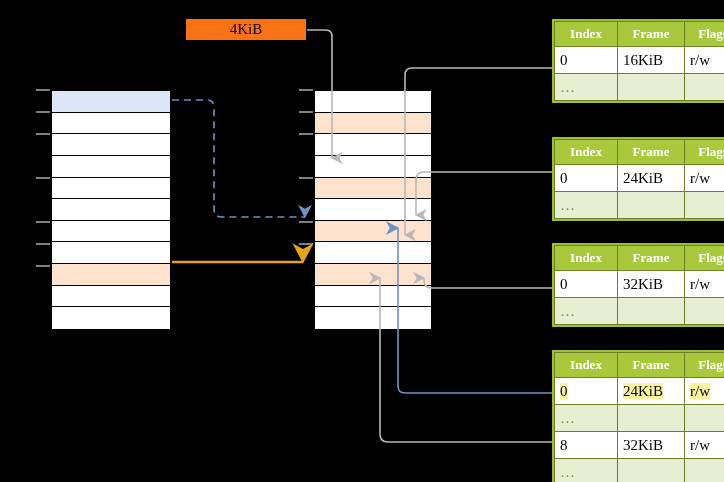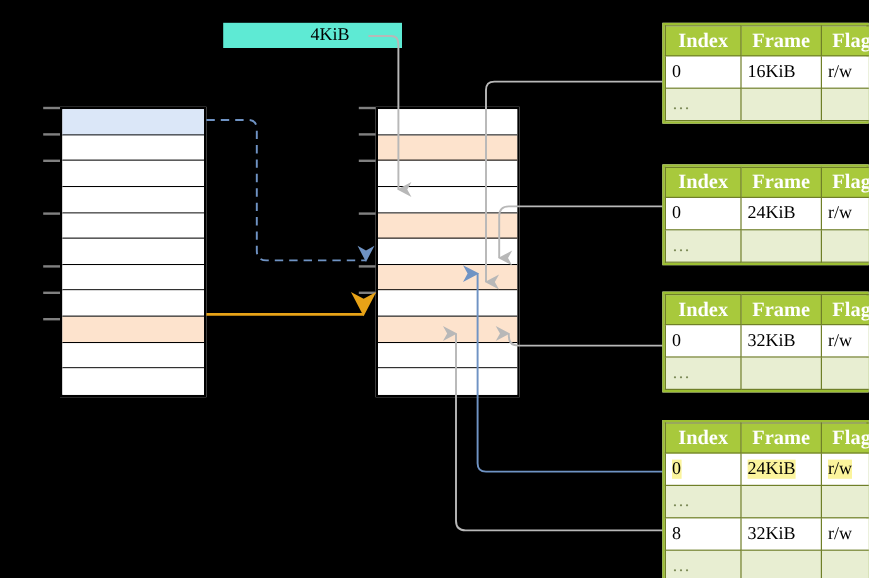--- a/index.html
+++ b/index.html
@@ -40,27 +40,26 @@
   #left-col  { left: 50px;  top: 89px; width: 122px; height: 242px; }
   #mid-col   { left: 313px; top: 89px; width: 120px; height: 242px; }
 
   
   #kib-label {
     position: absolute;
     left: 186px;
     top: 19px;
     width: 120px;
     height: 21px;
-    background: #5eead4;
+    background: #f97316;
     color: #000000;
     font-size: 15px;
     line-height: 21px;
     text-align: center;
     white-space: nowrap;
-    padding-left: 29px;
   }
 
   
   .pt {
     position: absolute;
     border: 2px solid #9cbf32;
     box-sizing: border-box;
     border-collapse: collapse;
     background: #ffffff;
     font-size: 14px;
@@ -68,21 +67,21 @@
   }
   .pt table {
     border-collapse: collapse;
     width: 100%;
     table-layout: fixed;
   }
   .pt th {
     background: #a8c93c;
     color: #ffffff;
     font-weight: bold;
-    font-size: 17px;
+    font-size: 13px;
     text-align: center;
     border: 1px solid #6f7f28;
     padding: 1px 2px;
     height: 22px;
   }
   .pt td {
     border: 1px solid #6f7f28;
     padding: 1px 5px;
     height: 24px;
     vertical-align: middle;

